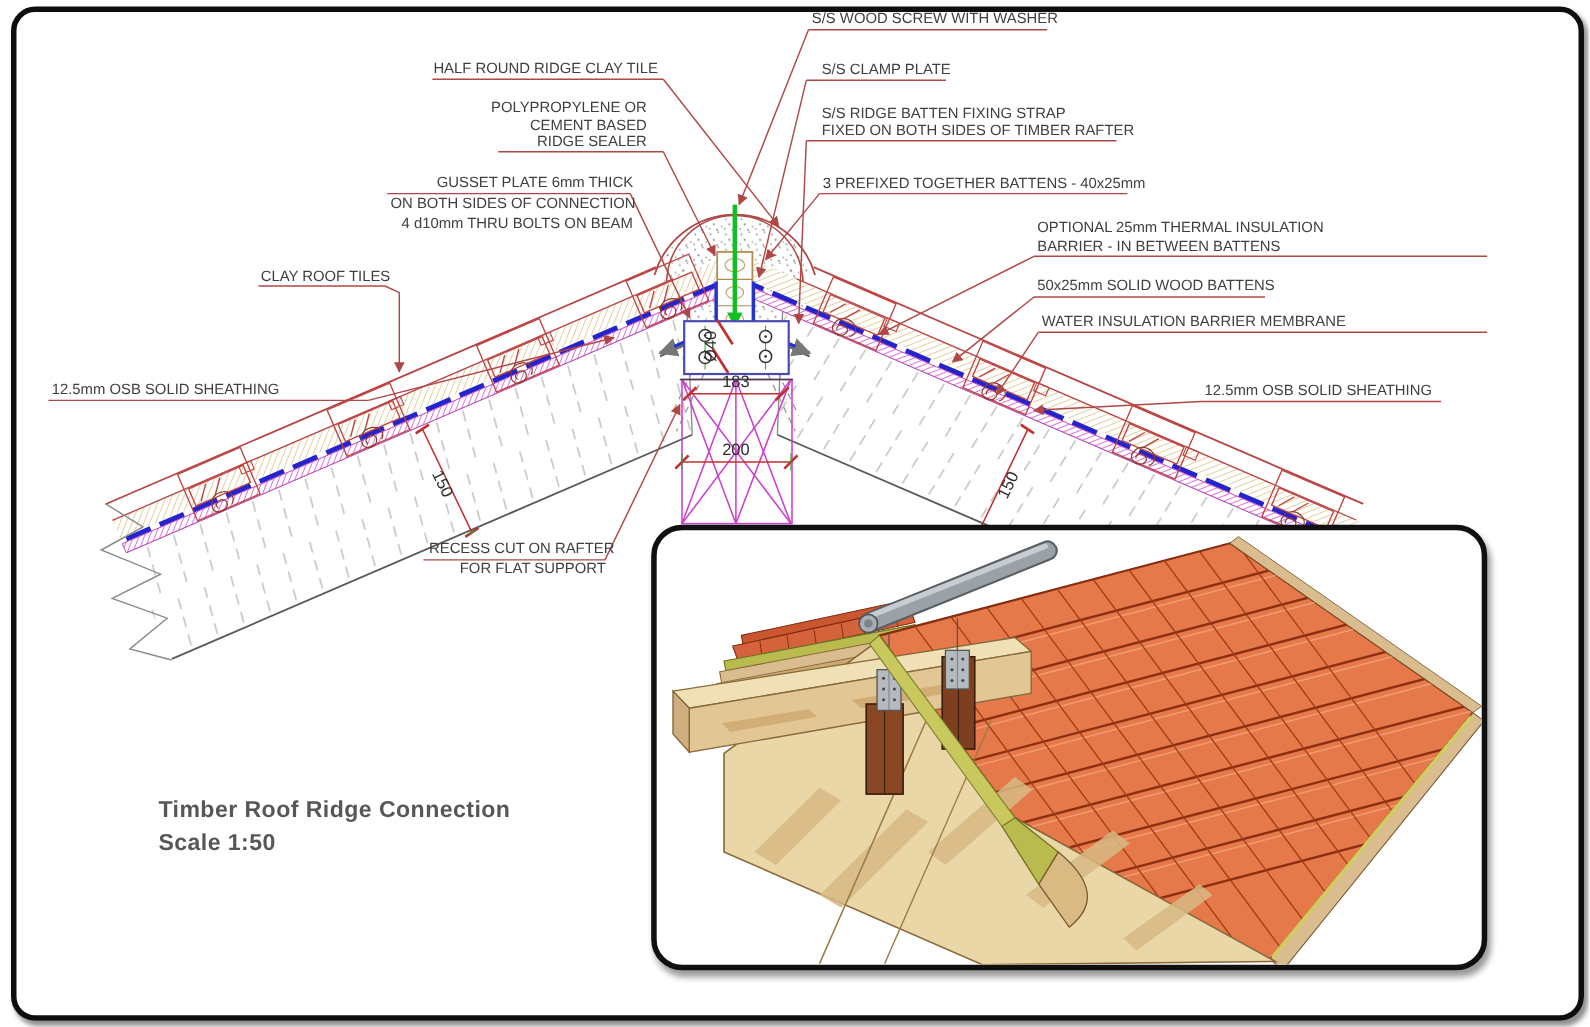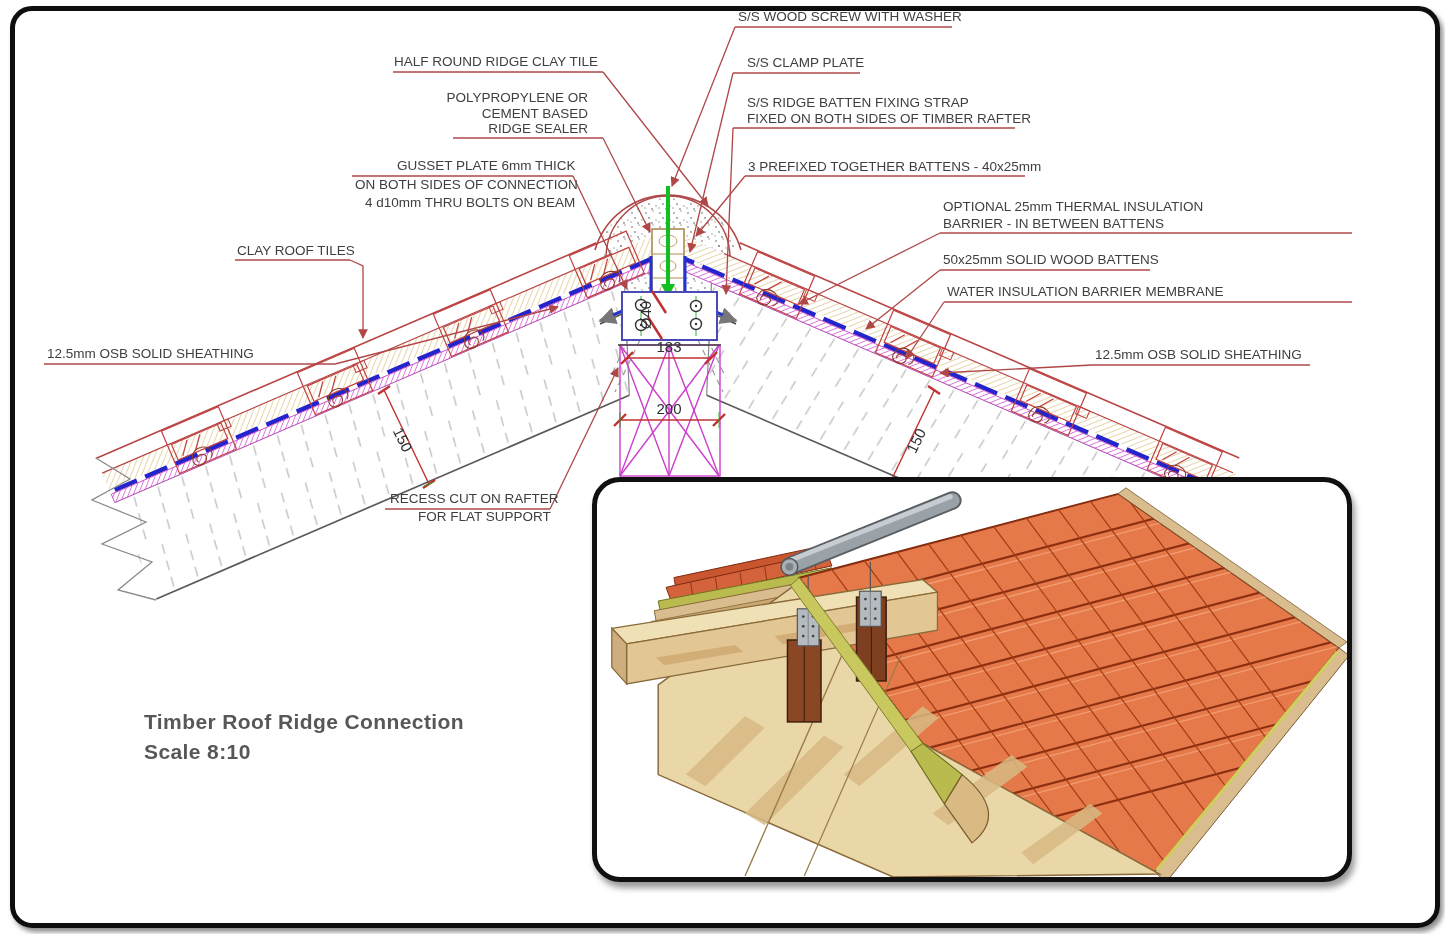--- a/index.html
+++ b/index.html
@@ -6,21 +6,21 @@
   #stage{position:relative;width:1445px;height:934px;background:#fff;overflow:hidden;
          font-family:"Liberation Sans",sans-serif;}
   #frame{position:absolute;left:10px;top:6px;width:1420px;height:912px;border:5px solid #0e0e0e;
          border-radius:22px;box-shadow:3px 4px 5px rgba(0,0,0,.45);pointer-events:none;}
   #cad{position:absolute;left:0;top:0;}
   #cad text{fill:#3f3f3f;font-size:13.5px;}
   #cad text.dim{fill:#2e2e2e;font-size:15px;}
   #inset{position:absolute;left:592px;top:477px;width:760px;height:405px;box-sizing:border-box;
          border:5px solid #101010;border-radius:28px;background:#fff;overflow:hidden;
          box-shadow:3px 6px 6px rgba(0,0,0,.40);}
-  #title{position:absolute;left:144px;top:707px;color:#575757;font-size:21px;font-weight:700;
+  #title{position:absolute;left:144px;top:722px;color:#575757;font-size:21px;font-weight:700;
          line-height:30px;letter-spacing:.4px;}
 </style>
 </head>
 <body>
 
 <div id="stage">
 
 <svg id="cad" width="1445" height="934" viewBox="0 0 1445 934">
   <defs>
     <marker id="ar" viewBox="0 0 10 10" refX="9" refY="5" markerWidth="7.5" markerHeight="7.5" orient="auto">
@@ -414,17 +414,17 @@
   <g>
     <polygon points="330,268 370,300 352,330 318,276" fill="#b9bb4e" stroke="#6e7020" stroke-width="1.2"></polygon>
     <path d="M370,300 Q418,340 380,370 L352,330 Z" fill="#d9ba83" stroke="#7a5a30" stroke-width="1.2"></path>
     <polygon points="205,98 330,268 318,276 196,106" fill="#c8c85e" stroke="#7e7e2e" stroke-width="1"></polygon>
   </g>
 </svg>
 </div>
 
 <div id="title">
   <div>Timber Roof Ridge Connection</div>
-  <div>Scale 8:10</div>
+  <div>Scale 1:50</div>
 </div>
 
 <div id="frame"></div>
 </div>
 
 </body></html>

